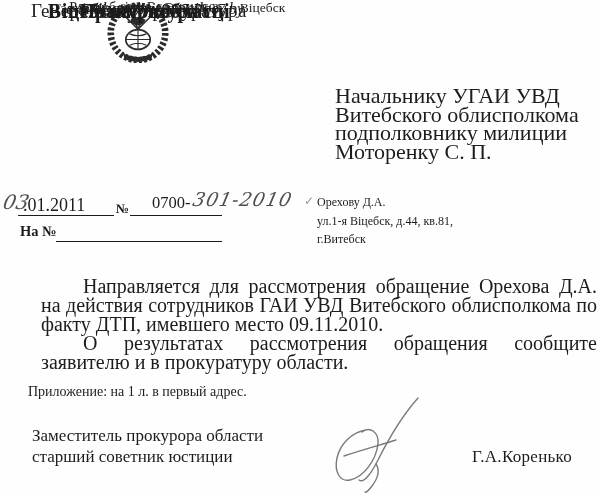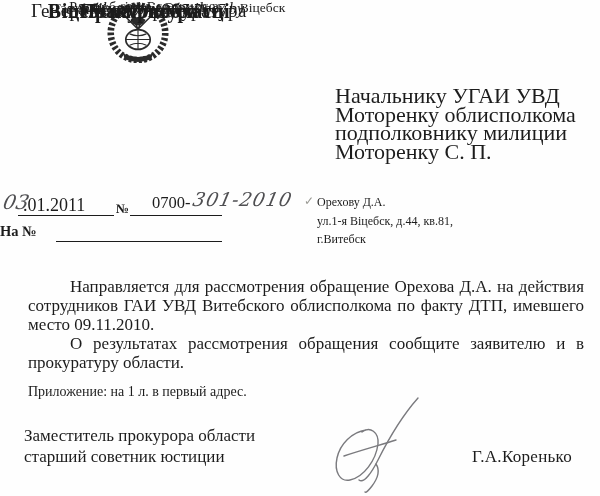--- a/index.html
+++ b/index.html
@@ -35,36 +35,36 @@
     transform-origin:left bottom;
   }
   .date-hand{left:1px;top:190px;font-size:20px;}
   .date-print{left:23px;top:195px;font-size:18px;}
   .rule{border-bottom:1.6px solid #1c1c1c;height:0;}
   .rule-date{left:18px;top:215px;width:96px;}
   .num-sign{left:116px;top:201px;font-size:13px;font-weight:bold;}
   .rule-num{left:130px;top:215px;width:92px;}
   .num-print{left:152px;top:193px;font-size:16.5px;}
   .num-hand{left:191px;top:188px;font-size:19px;letter-spacing:1px;}
-  .on-num{left:0;top:223px;font-size:14.5px;font-weight:bold;}
+  .on-num{left:20px;top:223px;font-size:14.5px;font-weight:bold;}
   .rule-onnum{left:56px;top:241px;width:166px;}
 
   
   .rcpt1{left:335px;top:87px;font-size:22px;line-height:18.5px;}
   .check{left:304px;top:194px;font-size:12px;color:#9a9a94;}
   .rcpt2{left:317px;top:193px;font-size:12px;line-height:18.5px;}
 
   
-  .body-par{left:28px;top:277px;width:556px;font-size:17px;line-height:19px;
+  .body-par{left:41px;top:277px;width:556px;font-size:20px;line-height:19px;
             text-align:justify;text-indent:42px;}
   .body-par2{top:334px;}
   .attach{left:28px;top:384px;font-size:14px;}
 
   
-  .sig-title{left:24px;top:425px;font-size:17px;line-height:21px;}
+  .sig-title{left:32px;top:425px;font-size:17px;line-height:21px;}
   .sig-svg{left:332px;top:392px;}
   .sig-name{left:472px;top:447px;font-size:17px;letter-spacing:0.3px;}
 
   .emblem{left:95px;top:1px;}
 </style>
 </head>
 <body>
 
 <div class="page">
 
@@ -93,21 +93,21 @@
   <div class="abs rule rule-date"></div>
   <div class="abs num-sign">№</div>
   <div class="abs rule rule-num"></div>
   <div class="abs num-print">0700-</div>
   <div class="abs hand num-hand">301-2010</div>
   <div class="abs on-num">На №</div>
   <div class="abs rule rule-onnum"></div>
 
   <div class="abs rcpt1">
     <div>Начальнику УГАИ УВД</div>
-    <div>Моторенку облисполкома</div>
+    <div>Витебского облисполкома</div>
     <div>подполковнику милиции</div>
     <div>Моторенку С. П.</div>
   </div>
 
   <div class="abs check">✓</div>
   <div class="abs rcpt2">
     <div>Орехову Д.А.</div>
     <div>ул.1-я Віцебск, д.44, кв.81,</div>
     <div>г.Витебск</div>
   </div>

